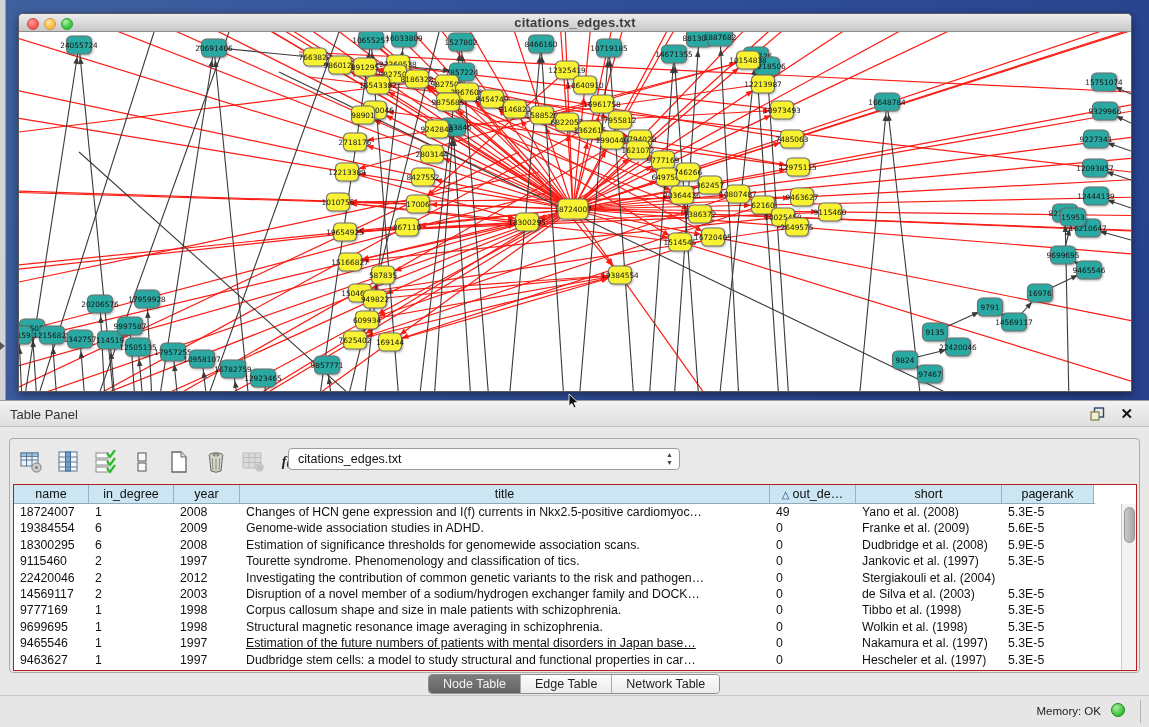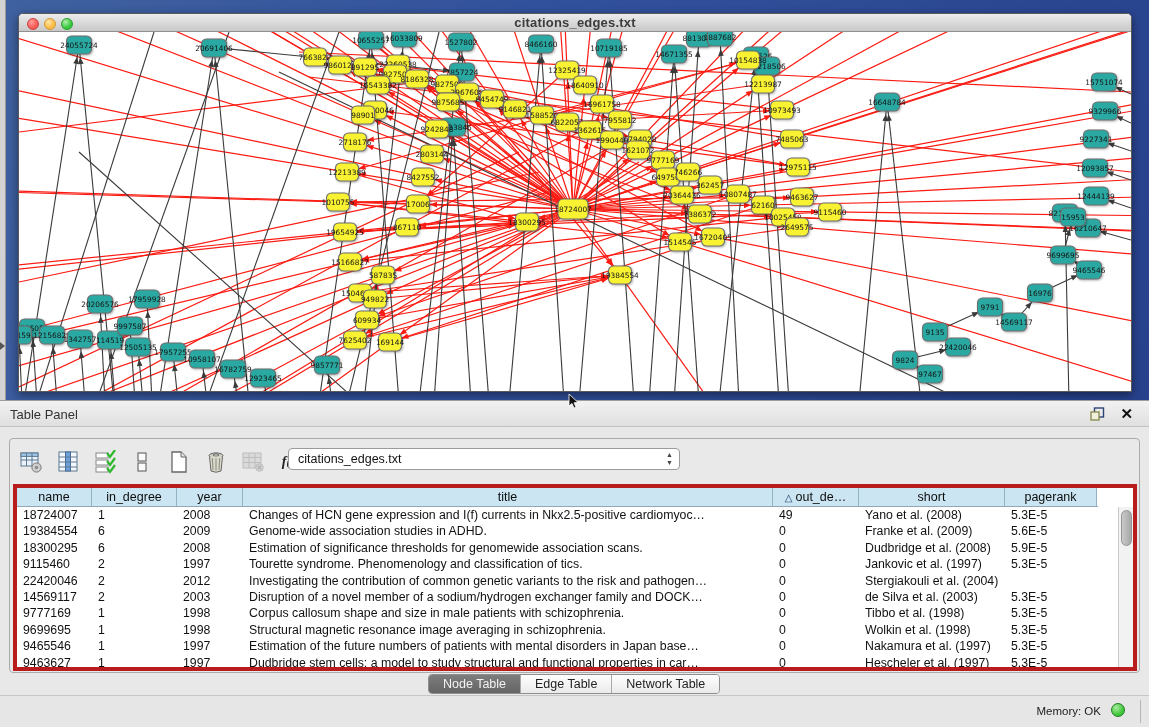--- a/index.html
+++ b/index.html
@@ -43,21 +43,21 @@
   #tp-toolbar { position:absolute; left:8px; top:7px; height:32px; display:flex; align-items:center; gap:11px; }
   .tbtn { width:26px; height:26px; display:flex; align-items:center; justify-content:center; }
   .fx-label { font-size:14px; color:#222; font-style:italic; font-weight:bold; font-family:"Liberation Serif",serif; }
   .fx-label .small { font-size:10px; }
   #combo { position:absolute; left:278px; top:9px; width:392px; height:22px; background:#fff;
       border:1px solid #9b9b9b; border-radius:4px; font-size:12.5px; color:#111;
       line-height:20px; padding-left:9px; }
   #combo .steppers { position:absolute; right:6px; top:2px; font-size:7px; color:#444; line-height:8px; text-align:center; }
 
   #table-wrap { position:absolute; left:3px; top:45px; width:1124px; height:187px;
-      background:#fff; border:4px solid #b91c1c; overflow:hidden; }
+      background:#fff; border:1px solid #b91c1c; overflow:hidden; }
   #thead { position:absolute; left:0; top:0; height:19px; width:1081px; display:flex;
       border-bottom:1px solid #8fa9b6; }
   .th { background:#cbe6f2; border-right:1px solid #93b4c4; font-size:12.5px; color:#0d0d0d;
         text-align:center; line-height:18px; overflow:hidden; white-space:nowrap; }
   .th .sort { font-size:10px; color:#1d3b66; margin-right:3px; }
   #tbody { position:absolute; left:0; top:19px; width:1081px; }
   .tr { display:flex; height:16.4px; }
   .td { font-size:12.3px; color:#111; line-height:16px; padding-left:6px; overflow:hidden;
         white-space:nowrap; }
   #vscroll { position:absolute; right:0; top:19px; width:15px; bottom:0;
@@ -814,21 +814,21 @@
             <div class="td" style="width: 66px;">1998</div>
             <div class="td" style="width: 530px;">Structural magnetic resonance image averaging in schizophrenia.</div>
             <div class="td" style="width: 86px;">0</div>
             <div class="td" style="width: 146px;">Wolkin et al. (1998)</div>
             <div class="td" style="width: 92px;">5.3E-5</div>
           </div>
           <div class="tr">
             <div class="td" style="width: 75px;">9465546</div>
             <div class="td" style="width: 85px;">1</div>
             <div class="td" style="width: 66px;">1997</div>
-            <div class="td" style="width: 530px;">Estimation of the future numbers of patients with mental disorders in Japan base…</div>
+            <div class="td" style="width: 530px; text-decoration: underline;">Estimation of the future numbers of patients with mental disorders in Japan base…</div>
             <div class="td" style="width: 86px;">0</div>
             <div class="td" style="width: 146px;">Nakamura et al. (1997)</div>
             <div class="td" style="width: 92px;">5.3E-5</div>
           </div>
           <div class="tr">
             <div class="td" style="width: 75px;">9463627</div>
             <div class="td" style="width: 85px;">1</div>
             <div class="td" style="width: 66px;">1997</div>
             <div class="td" style="width: 530px;">Dudbridge stem cells: a model to study structural and functional properties in car…</div>
             <div class="td" style="width: 86px;">0</div>

